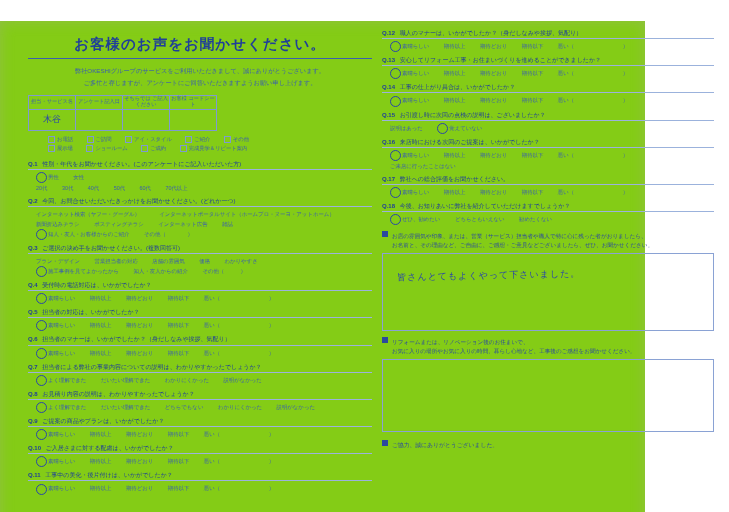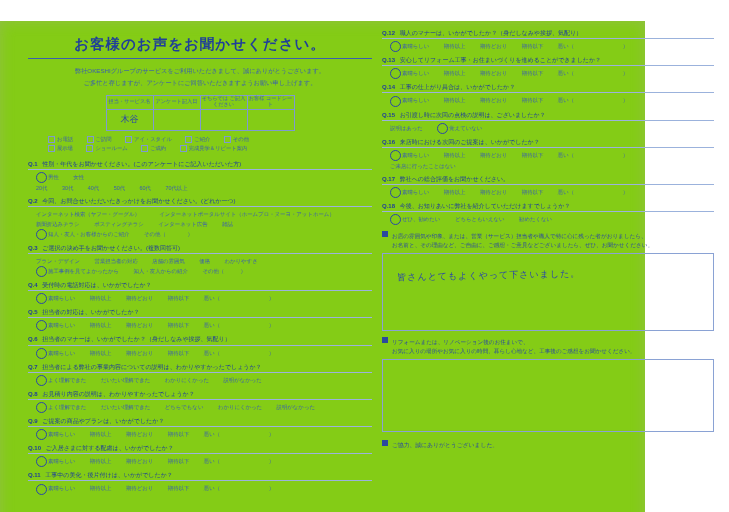--- a/index.html
+++ b/index.html
@@ -50,21 +50,21 @@
   }
   .intro {
     font-size: 6.2px;
     line-height: 1.9;
     text-align: center;
     color: #3a5fae;
     margin-bottom: 6px;
   }
   .topbox {
     display: flex;
-    justify-content: center;
+    justify-content: flex-start;
     margin-bottom: 4px;
   }
   .infotable {
     border-collapse: collapse;
     font-size: 5.2px;
     color: #3a5fae;
   }
   .infotable th, .infotable td {
     border: 1px solid #7f9ad0;
     width: 44px;

